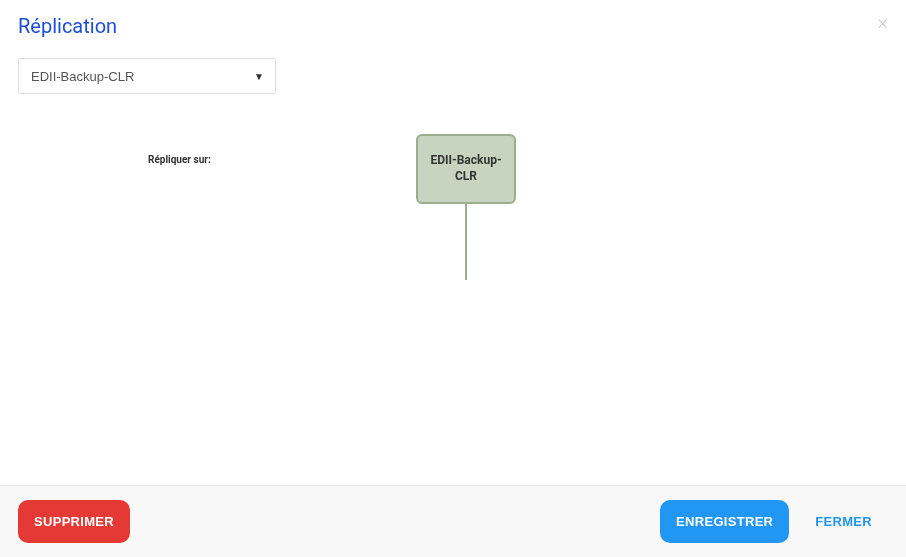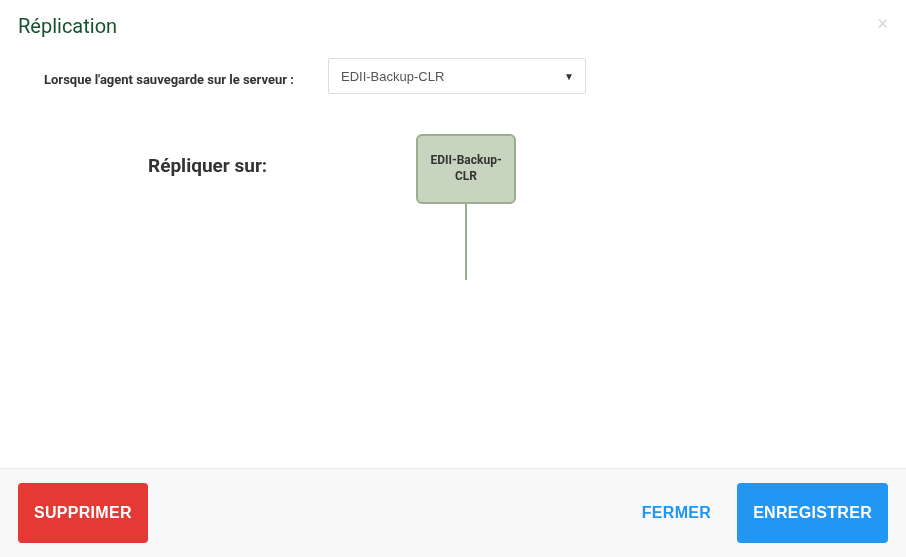--- a/index.html
+++ b/index.html
@@ -22,21 +22,21 @@
       display: flex;
       flex-direction: column;
     }
     .modal-header {
       padding: 14px 18px 8px 18px;
       position: relative;
     }
     .modal-title {
       font-size: 20px;
       font-weight: 400;
-      color: #14532d;
+      color: #1d4ed8;
     }
     .close-x {
       position: absolute;
       top: 12px;
       right: 18px;
       font-size: 20px;
       color: #ccc;
       cursor: pointer;
       font-weight: 300;
       line-height: 1;
@@ -87,21 +87,21 @@
       color: #333;
       font-size: 10px;
     }
     .replicate-row {
       display: flex;
       align-items: flex-start;
       margin-top: 40px;
     }
     .replicate-label {
       width: 310px;
-      font-size: 19px;
+      font-size: 10px;
       font-weight: 700;
       color: #333;
       padding-left: 130px;
       padding-top: 20px;
     }
     .tree {
       flex: 1;
       display: flex;
       flex-direction: column;
       align-items: flex-start;
@@ -149,25 +149,25 @@
     .modal-footer {
       border-top: 1px solid #e8e8e8;
       background: #f8f8f8;
       padding: 14px 18px;
       display: flex;
       align-items: center;
       gap: 10px;
     }
     .btn {
       border: none;
-      padding: 21px 16px;
-      font-size: 16px;
+      padding: 14px 16px;
+      font-size: 13px;
       font-weight: 700;
       letter-spacing: 0.3px;
-      border-radius: 4px;
+      border-radius: 10px;
       cursor: pointer;
       text-transform: uppercase;
     }
     .btn-delete {
       background: #e53935;
       color: #fff;
     }
     .spacer {
       flex: 1;
     }
@@ -184,21 +184,20 @@
 <body>
 
 <div class="modal">
   <div class="modal-header">
     <h2 class="modal-title">Réplication</h2>
     <span class="close-x">×</span>
   </div>
 
   <div class="modal-body">
     <div class="form-row">
-      <label class="form-label top-label">Lorsque l'agent sauvegarde sur le serveur :</label>
       <div class="select-wrap">
         <select class="server-select">
           <option>EDII-Backup-CLR</option>
         </select>
         <span class="select-caret">▼</span>
       </div>
     </div>
 
     <div class="replicate-row">
       <div class="replicate-label">Répliquer sur:</div>
@@ -214,16 +213,16 @@
         <div class="connector"></div>
 
 
       </div>
     </div>
   </div>
 
   <div class="modal-footer">
     <button class="btn btn-delete">SUPPRIMER</button>
     <div class="spacer"></div>
+    <button class="btn btn-save">ENREGISTRER</button>
     <button class="btn btn-close">FERMER</button>
-    <button class="btn btn-save">ENREGISTRER</button>
   </div>
 </div>
 
 </body></html>

